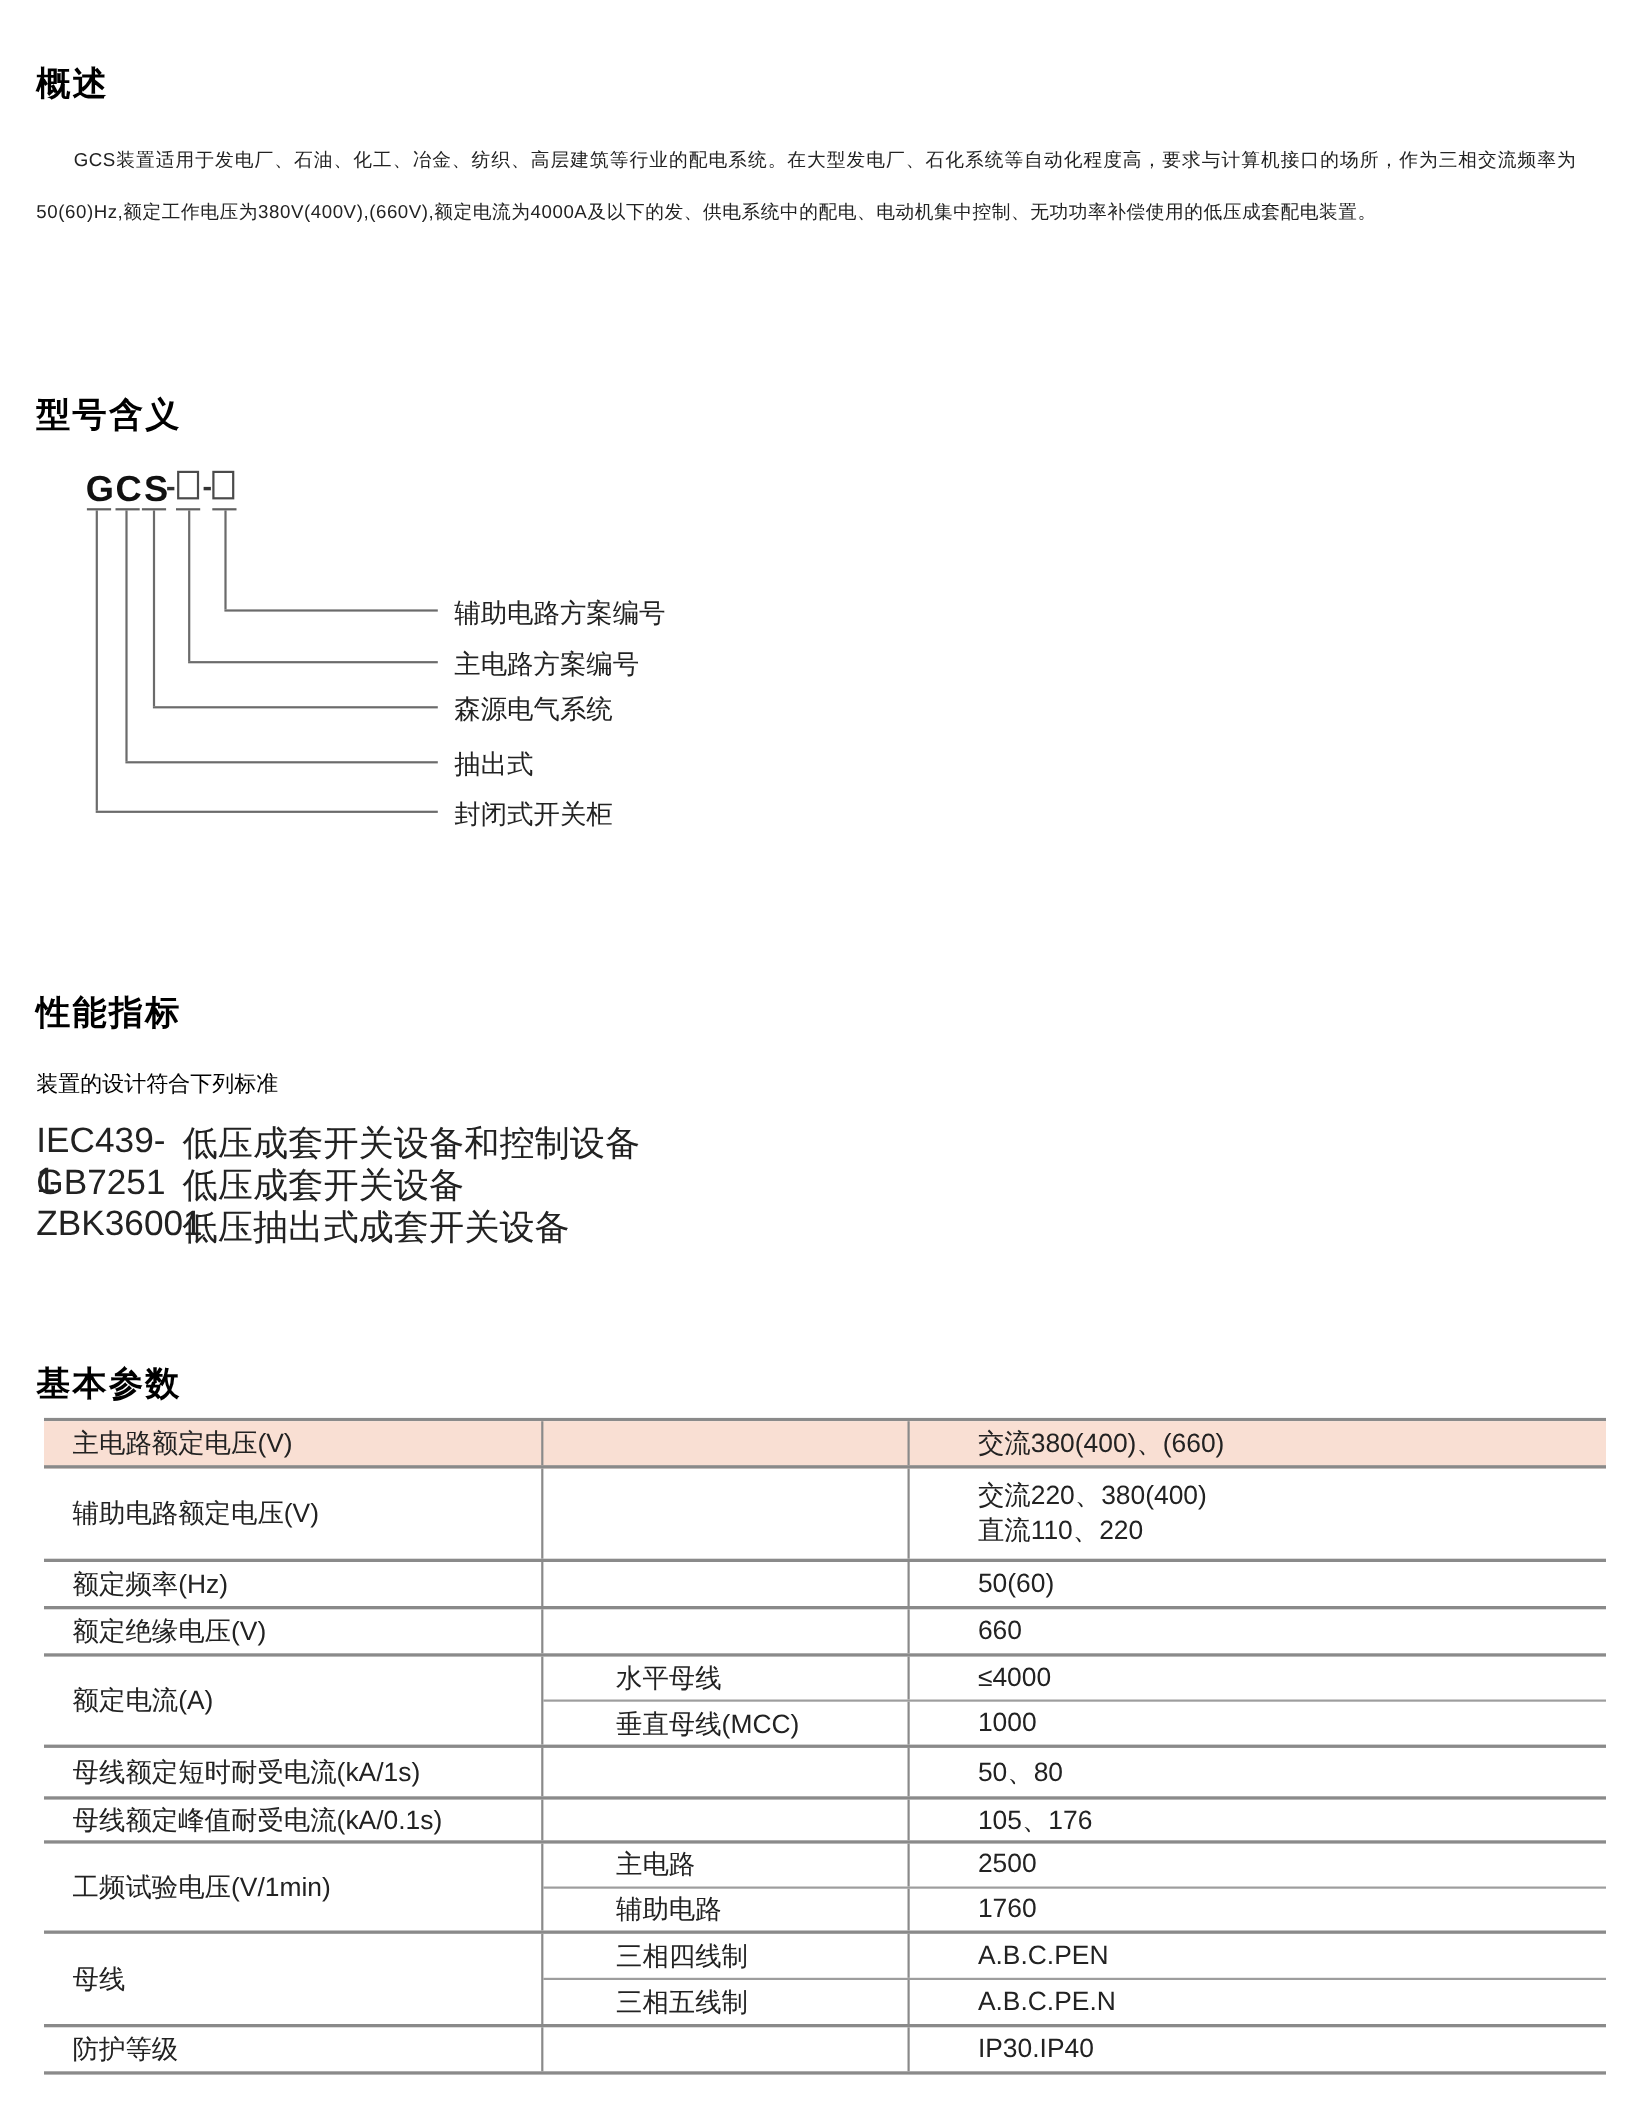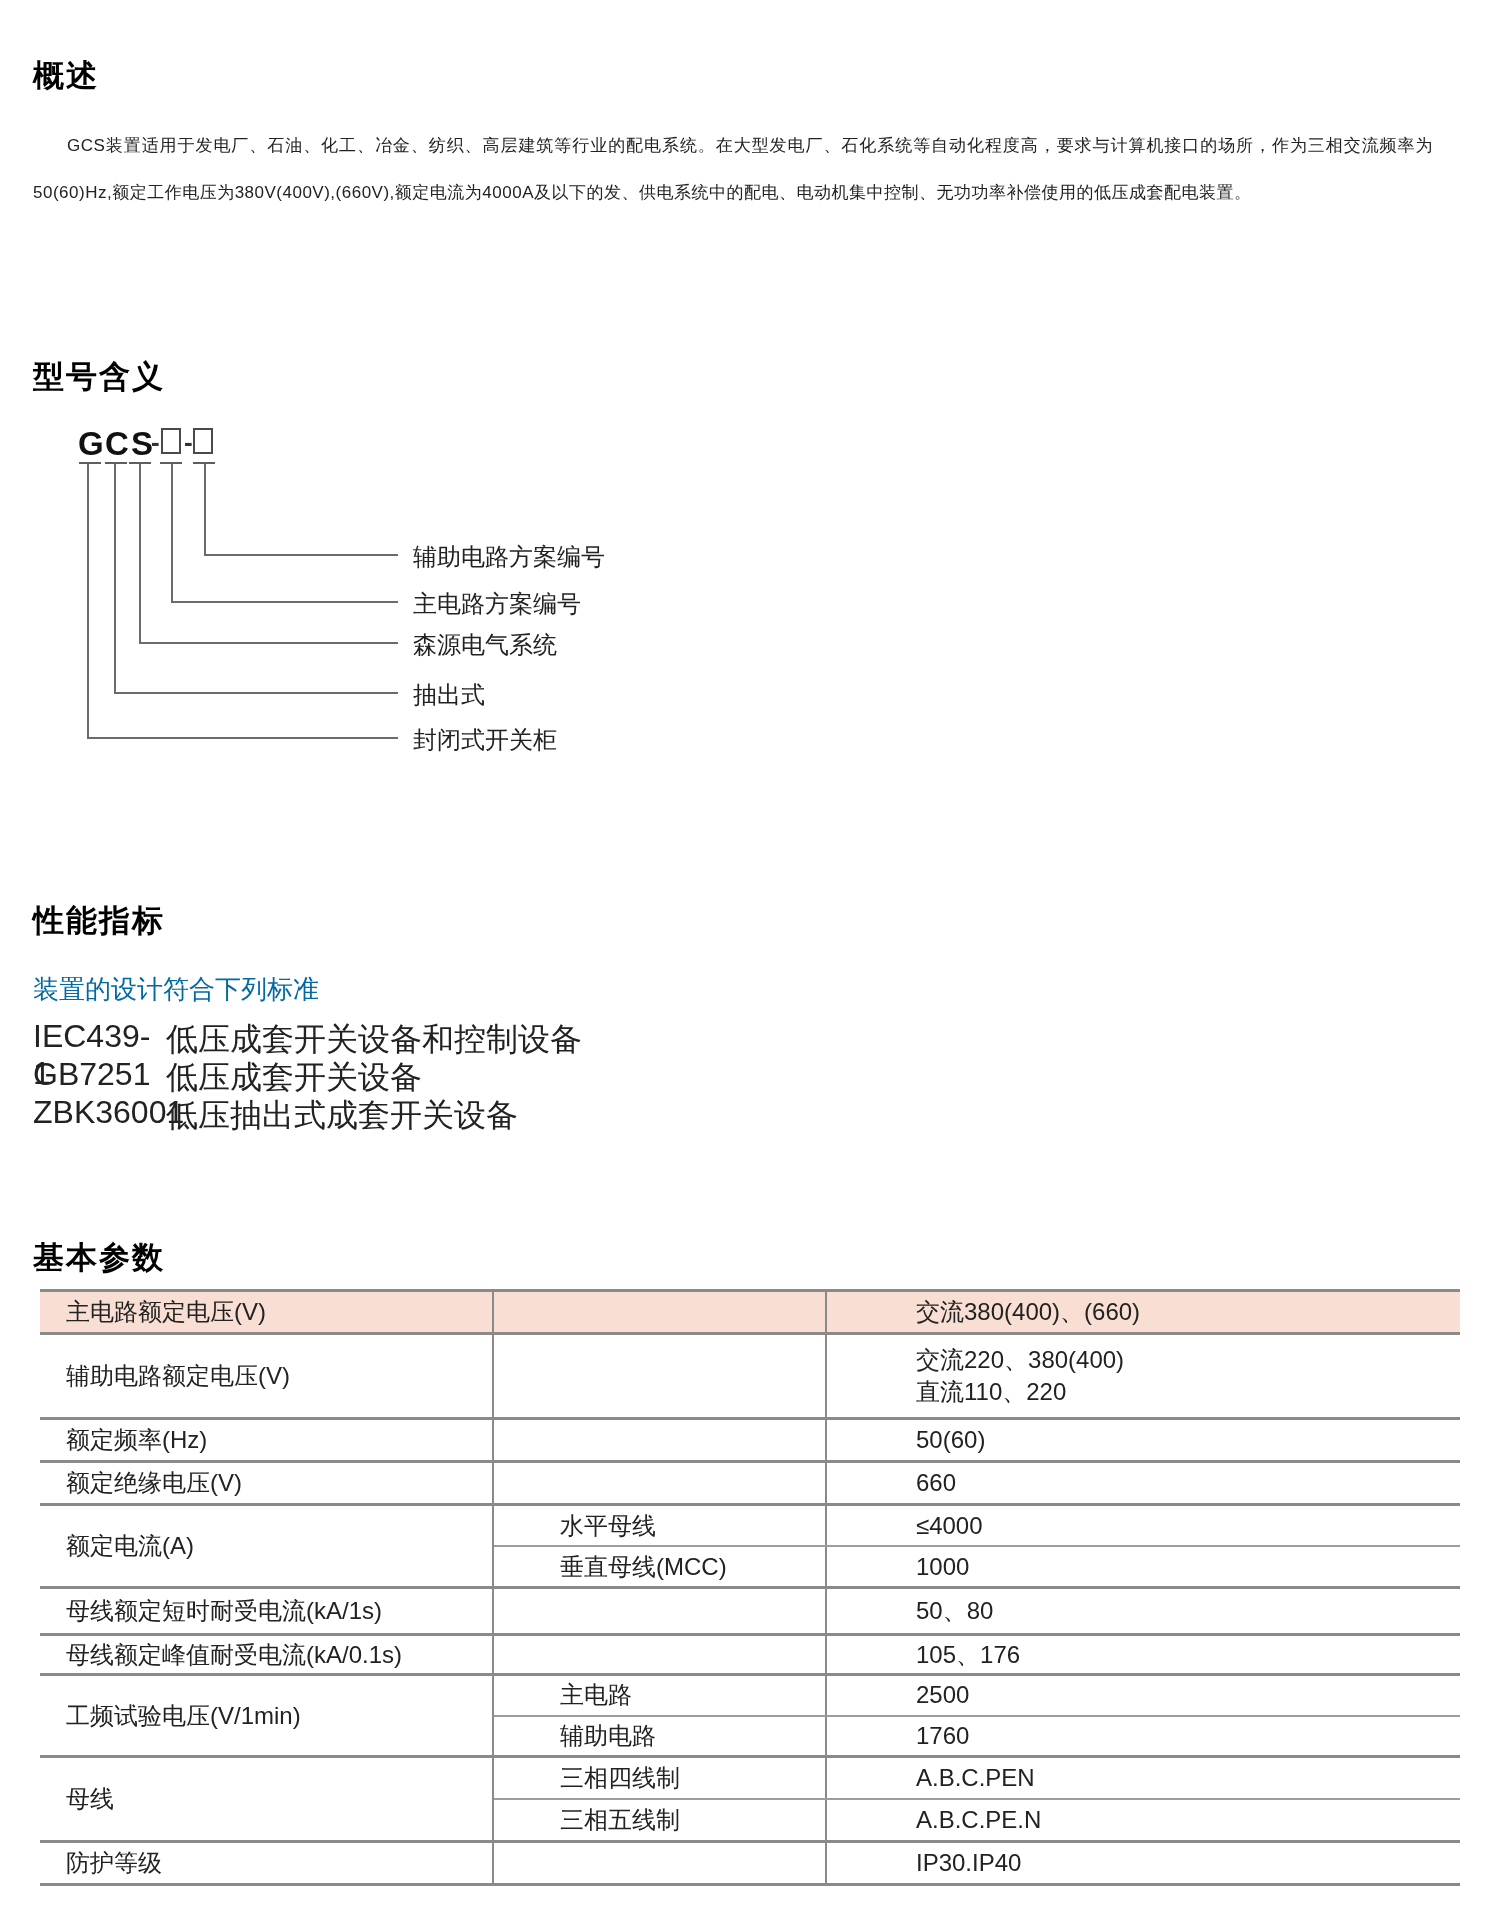--- a/index.html
+++ b/index.html
@@ -19,34 +19,34 @@
   }
   
   .code-letter { font-size:33px; font-weight:bold; color:#111; position:absolute; top:0; }
   .code-dash { font-size:26px; font-weight:bold; color:#333; position:absolute; top:2px; }
   .code-box { position:absolute; top:3px; width:20px; height:26px; border:2px solid #4a4a4a; background:#fff; box-sizing:border-box; }
   .u-line { position:absolute; height:2px; background:#5f5f5f; width:22px; }
   .v-line { position:absolute; width:1.5px; background:#6b6b6b; }
   .hz-line { position:absolute; height:1.5px; background:#6b6b6b; }
   .dg-label { position:absolute; left:353px; font-size:24px; color:#222; white-space:nowrap; }
   
-  .intro { font-size:26px; color:#0369a1; }
+  .intro { font-size:20px; color:#000000; }
   .std-row { display:flex; height:38px; align-items:flex-start; font-size:32px; color:#222; }
   .std-code { width:133px; flex:0 0 133px; }
   
   .tbl {
     position:absolute; left:40px; top:1289px; width:1420px;
     border-top:3px solid #8a8a8a; font-size:24px; color:#222;
     box-sizing:border-box;
   }
   .trow { display:flex; border-bottom:3px solid #8a8a8a; align-items:stretch; }
   .trow.hl { background:#f9dfd3; }
   .c1 { flex:0 0 454px; width:454px; border-right:2px solid #8a8a8a; display:flex; align-items:center; padding-left:26px; box-sizing:border-box; }
   .c2 { flex:0 0 333px; width:333px; border-right:2px solid #8a8a8a; display:flex; align-items:center; padding-left:66px; box-sizing:border-box; }
-  .c3 { flex:1 1 auto; display:flex; align-items:center; padding-left:89px; box-sizing:border-box; }
+  .c3 { flex:1 1 auto; display:flex; align-items:center; padding-left:62px; box-sizing:border-box; }
   .rcol { flex:1 1 auto; display:flex; flex-direction:column; }
   .srow { flex:1 1 auto; display:flex; align-items:stretch; }
   .srow.div { border-bottom:2px solid #9d9d9d; }
   .val2 { line-height:32px; }
   .nowrap { white-space:nowrap; }
 </style>
 </head>
 <body>
 
 <div class="page">

